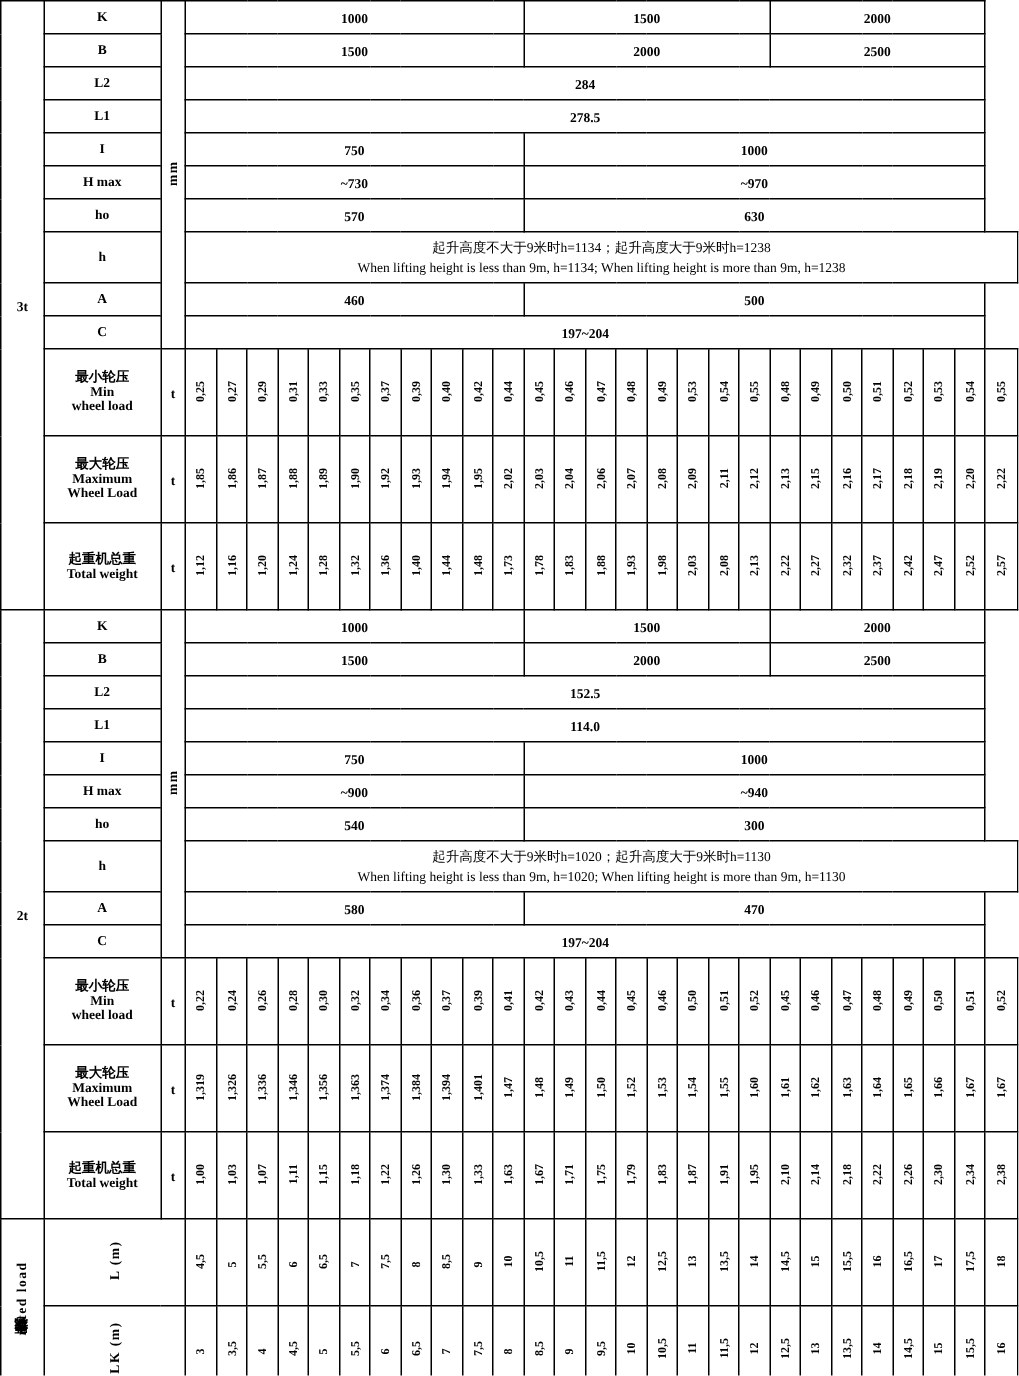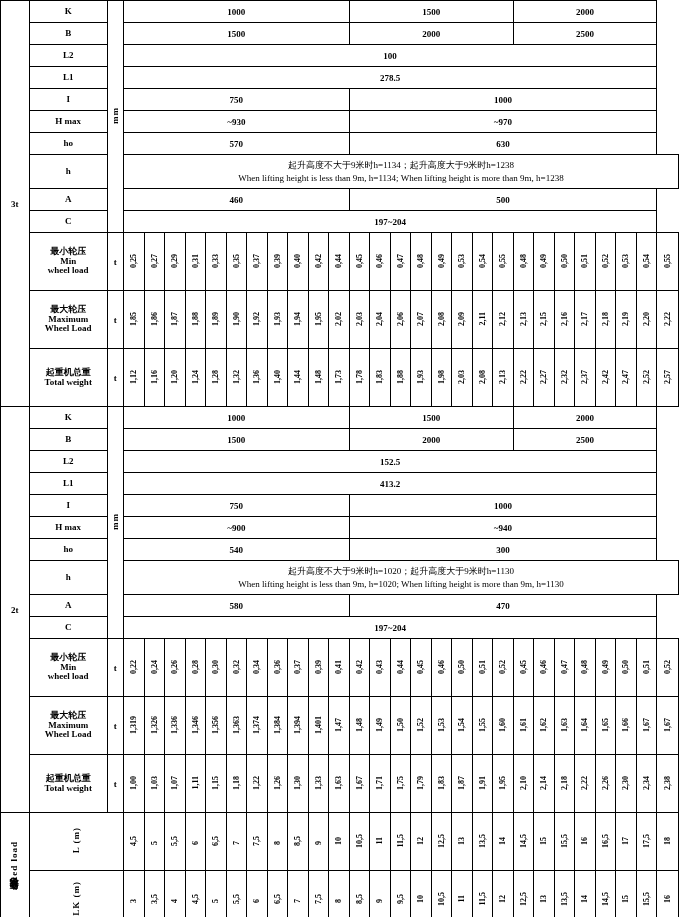--- a/index.html
+++ b/index.html
@@ -67,34 +67,34 @@
           <td class="bigval" colspan="7">2000</td>
         </tr>
         <tr class="rowh">
           <td class="lbl">B</td>
           <td class="bigval" colspan="11">1500</td>
           <td class="bigval" colspan="8">2000</td>
           <td class="bigval" colspan="7">2500</td>
         </tr>
         <tr class="rowh">
           <td class="lbl">L2</td>
-          <td class="bigval" colspan="26">100</td>
+          <td class="bigval" colspan="26">284</td>
         </tr>
         <tr class="rowh">
           <td class="lbl">L1</td>
           <td class="bigval" colspan="26">278.5</td>
         </tr>
         <tr class="rowh">
           <td class="lbl">I</td>
           <td class="bigval" colspan="11">750</td>
           <td class="bigval" colspan="15">1000</td>
         </tr>
         <tr class="rowh">
           <td class="lbl">H max</td>
-          <td class="bigval" colspan="11">~930</td>
+          <td class="bigval" colspan="11">~730</td>
           <td class="bigval" colspan="15">~970</td>
         </tr>
         <tr class="rowh">
           <td class="lbl">ho</td>
           <td class="bigval" colspan="11">570</td>
           <td class="bigval" colspan="15">630</td>
         </tr>
         <tr class="rowh3">
           <td class="lbl">h</td>
           <td colspan="27" class="note">
@@ -228,21 +228,21 @@
           <td class="bigval" colspan="11">1500</td>
           <td class="bigval" colspan="8">2000</td>
           <td class="bigval" colspan="7">2500</td>
         </tr>
         <tr class="rowh">
           <td class="lbl">L2</td>
           <td class="bigval" colspan="26">152.5</td>
         </tr>
         <tr class="rowh">
           <td class="lbl">L1</td>
-          <td class="bigval" colspan="26">413.2</td>
+          <td class="bigval" colspan="26">114.0</td>
         </tr>
         <tr class="rowh">
           <td class="lbl">I</td>
           <td class="bigval" colspan="11">750</td>
           <td class="bigval" colspan="15">1000</td>
         </tr>
         <tr class="rowh">
           <td class="lbl">H max</td>
           <td class="bigval" colspan="11">~900</td>
           <td class="bigval" colspan="15">~940</td>

